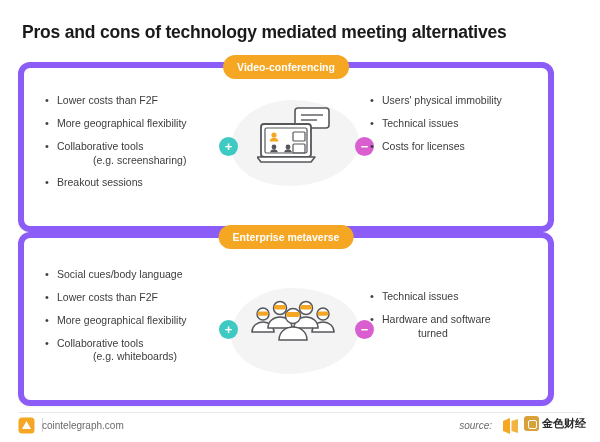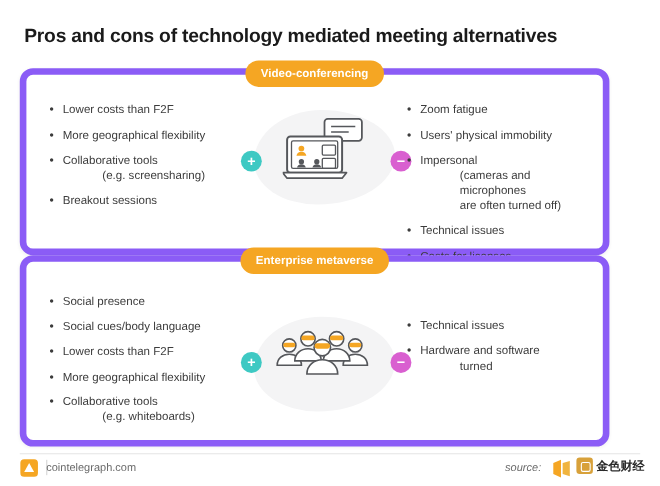--- a/index.html
+++ b/index.html
@@ -238,39 +238,32 @@
         <path d="M27 46.2a4.2 4.2 0 0 1 8 0z" fill="#55575b"></path>
         <rect x="36" y="26" width="12" height="9" rx="1" fill="none" stroke="#55575b" stroke-width="1.2"></rect>
         <rect x="36" y="38" width="12" height="9" rx="1" fill="none" stroke="#55575b" stroke-width="1.2"></rect>
         <path d="M0 51 L58 51 L54 56 L4 56 Z" fill="#ffffff" stroke="#55575b" stroke-width="1.6" stroke-linejoin="round"></path>
       </svg>
     </div>
   </div>
 
   <div class="col col-right">
     <ul class="bullets">
-      <li><span>Zoom fatigue</span></li>
       <li><span>Users' physical immobility</span></li>
-      <li>
-        <span>Impersonal</span>
-        <span class="sub">(cameras and microphones</span>
-        <span class="sub">are often turned off)</span>
-      </li>
       <li><span>Technical issues</span></li>
       <li><span>Costs for licenses</span></li>
     </ul>
   </div>
 </div>
 
 <div class="card" id="card-metaverse">
   <div class="card-badge">Enterprise metaverse</div>
 
   <div class="col col-left">
     <ul class="bullets">
-      <li><span>Social presence</span></li>
       <li><span>Social cues/body language</span></li>
       <li><span>Lower costs than F2F</span></li>
       <li><span>More geographical flexibility</span></li>
       <li>
         <span>Collaborative tools</span>
         <span class="sub">(e.g. whiteboards)</span>
       </li>
     </ul>
   </div>
 

